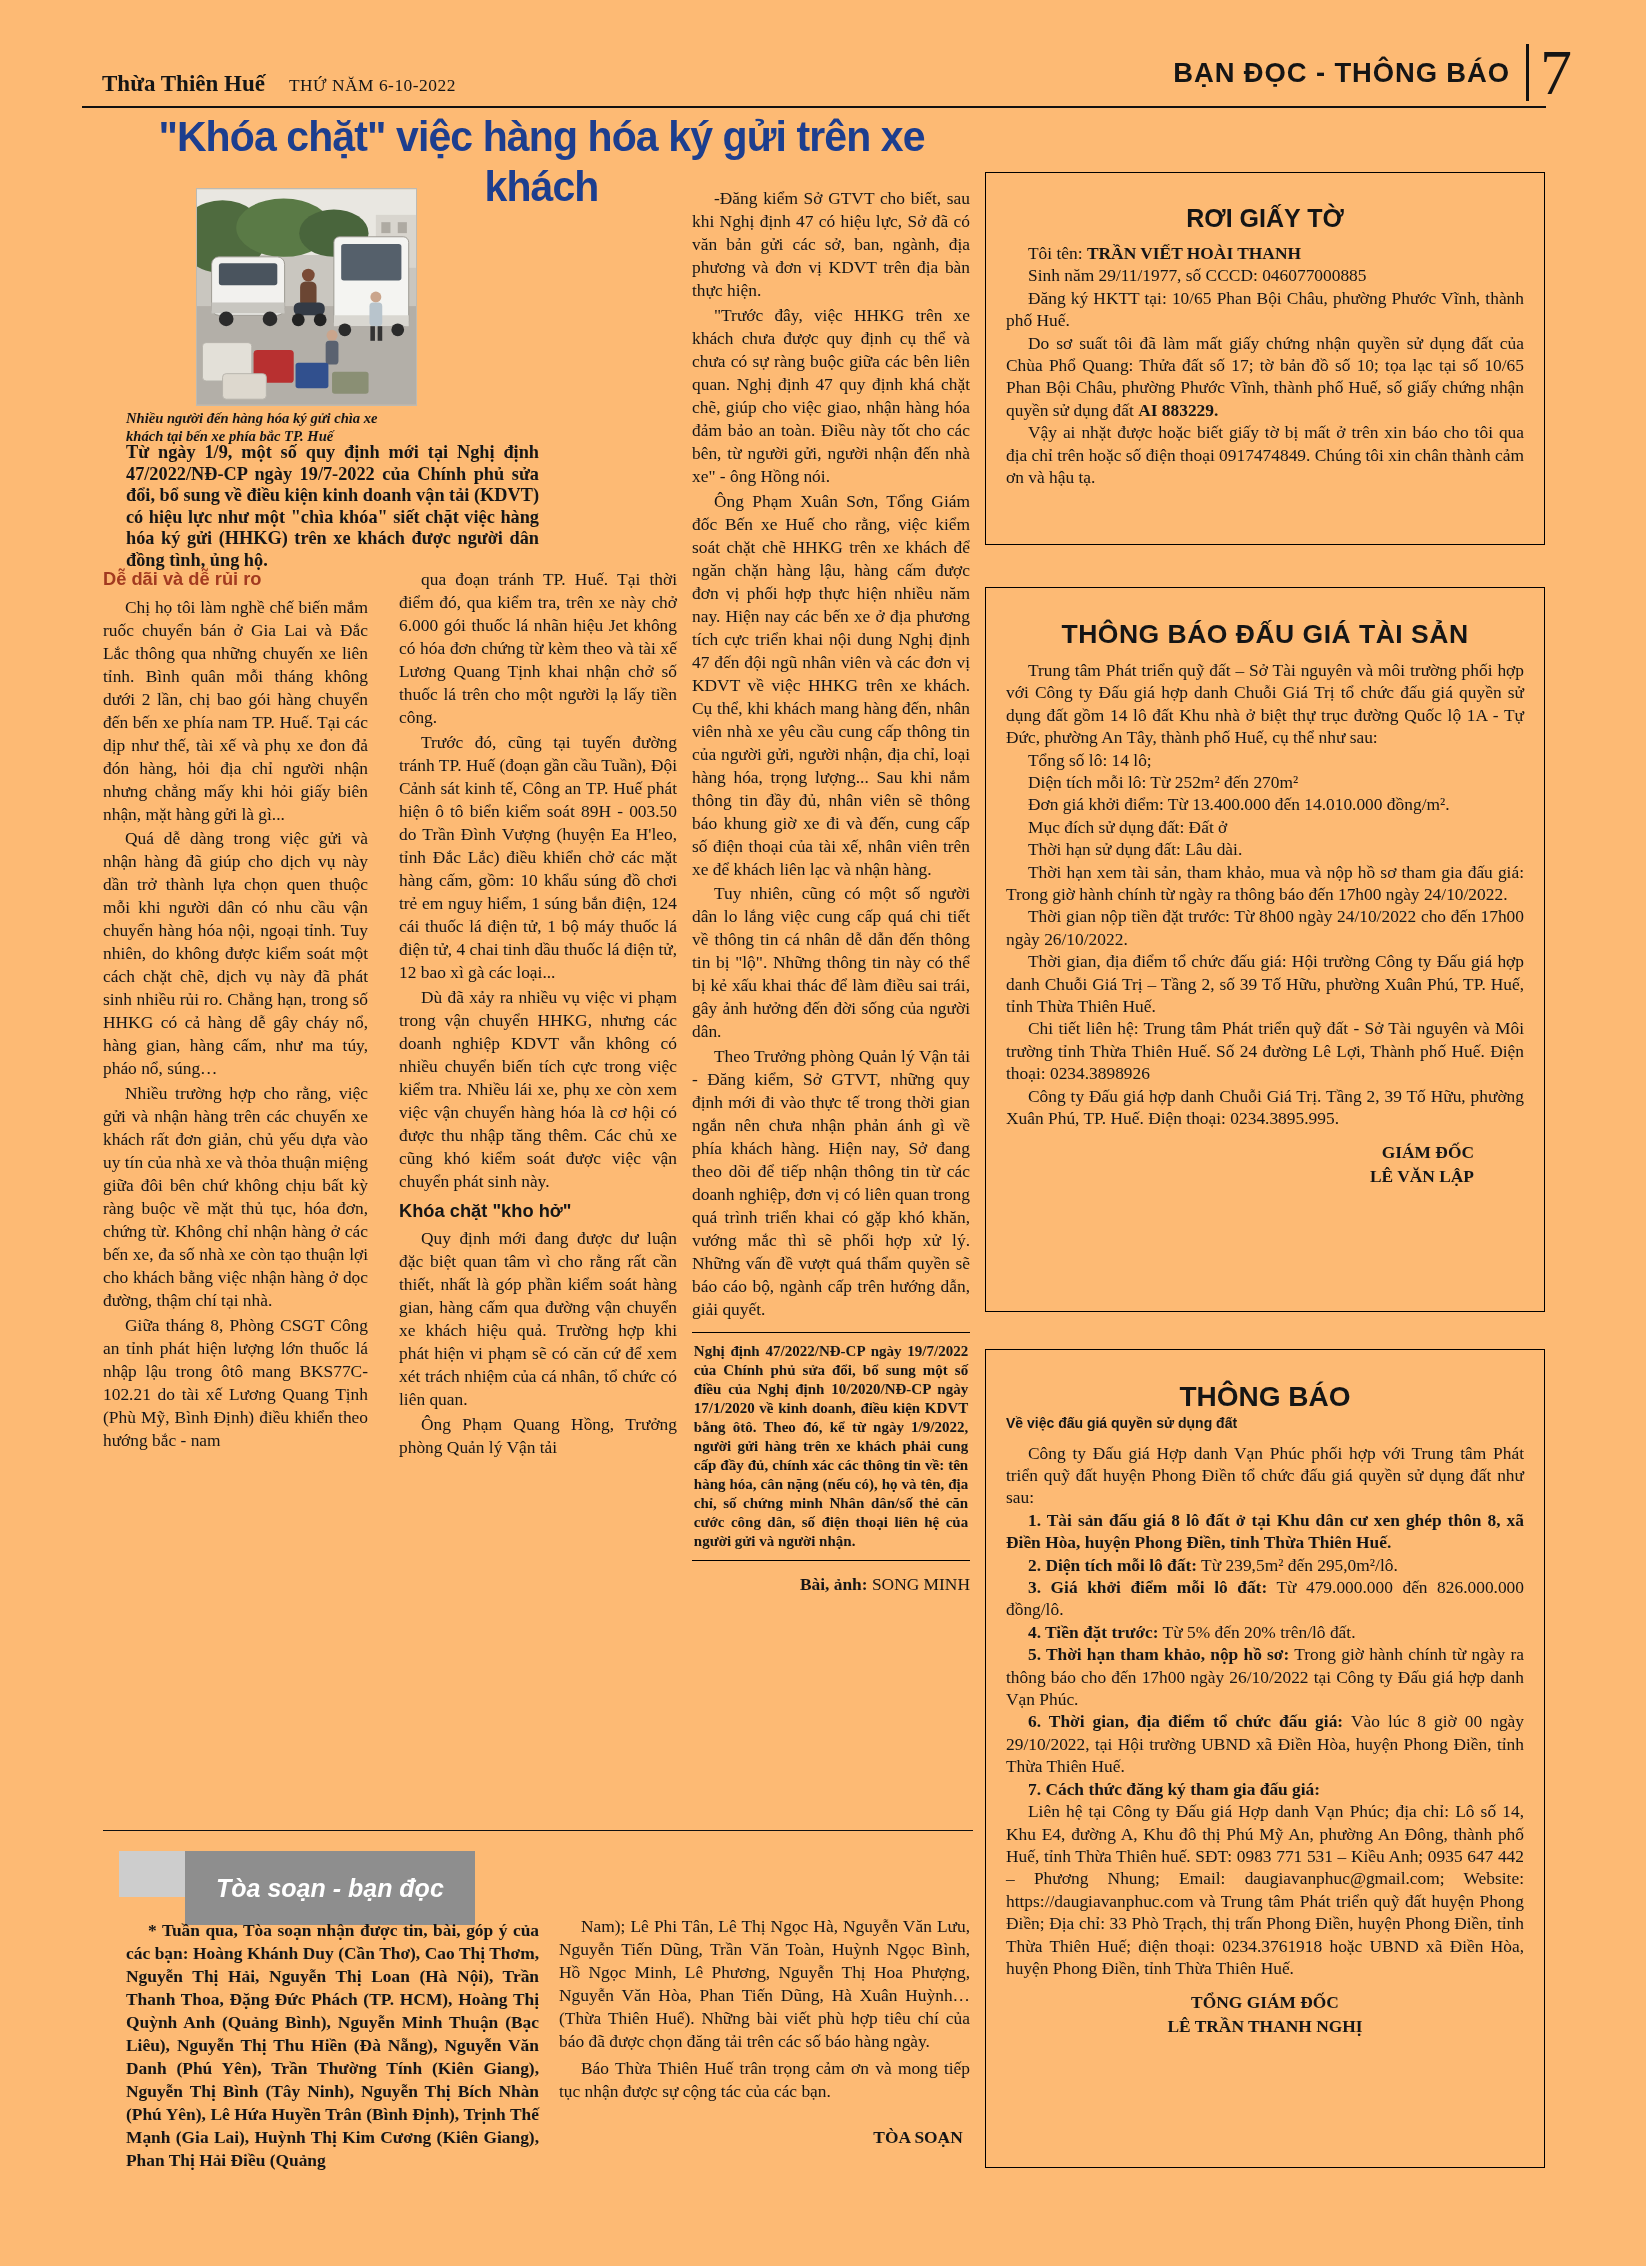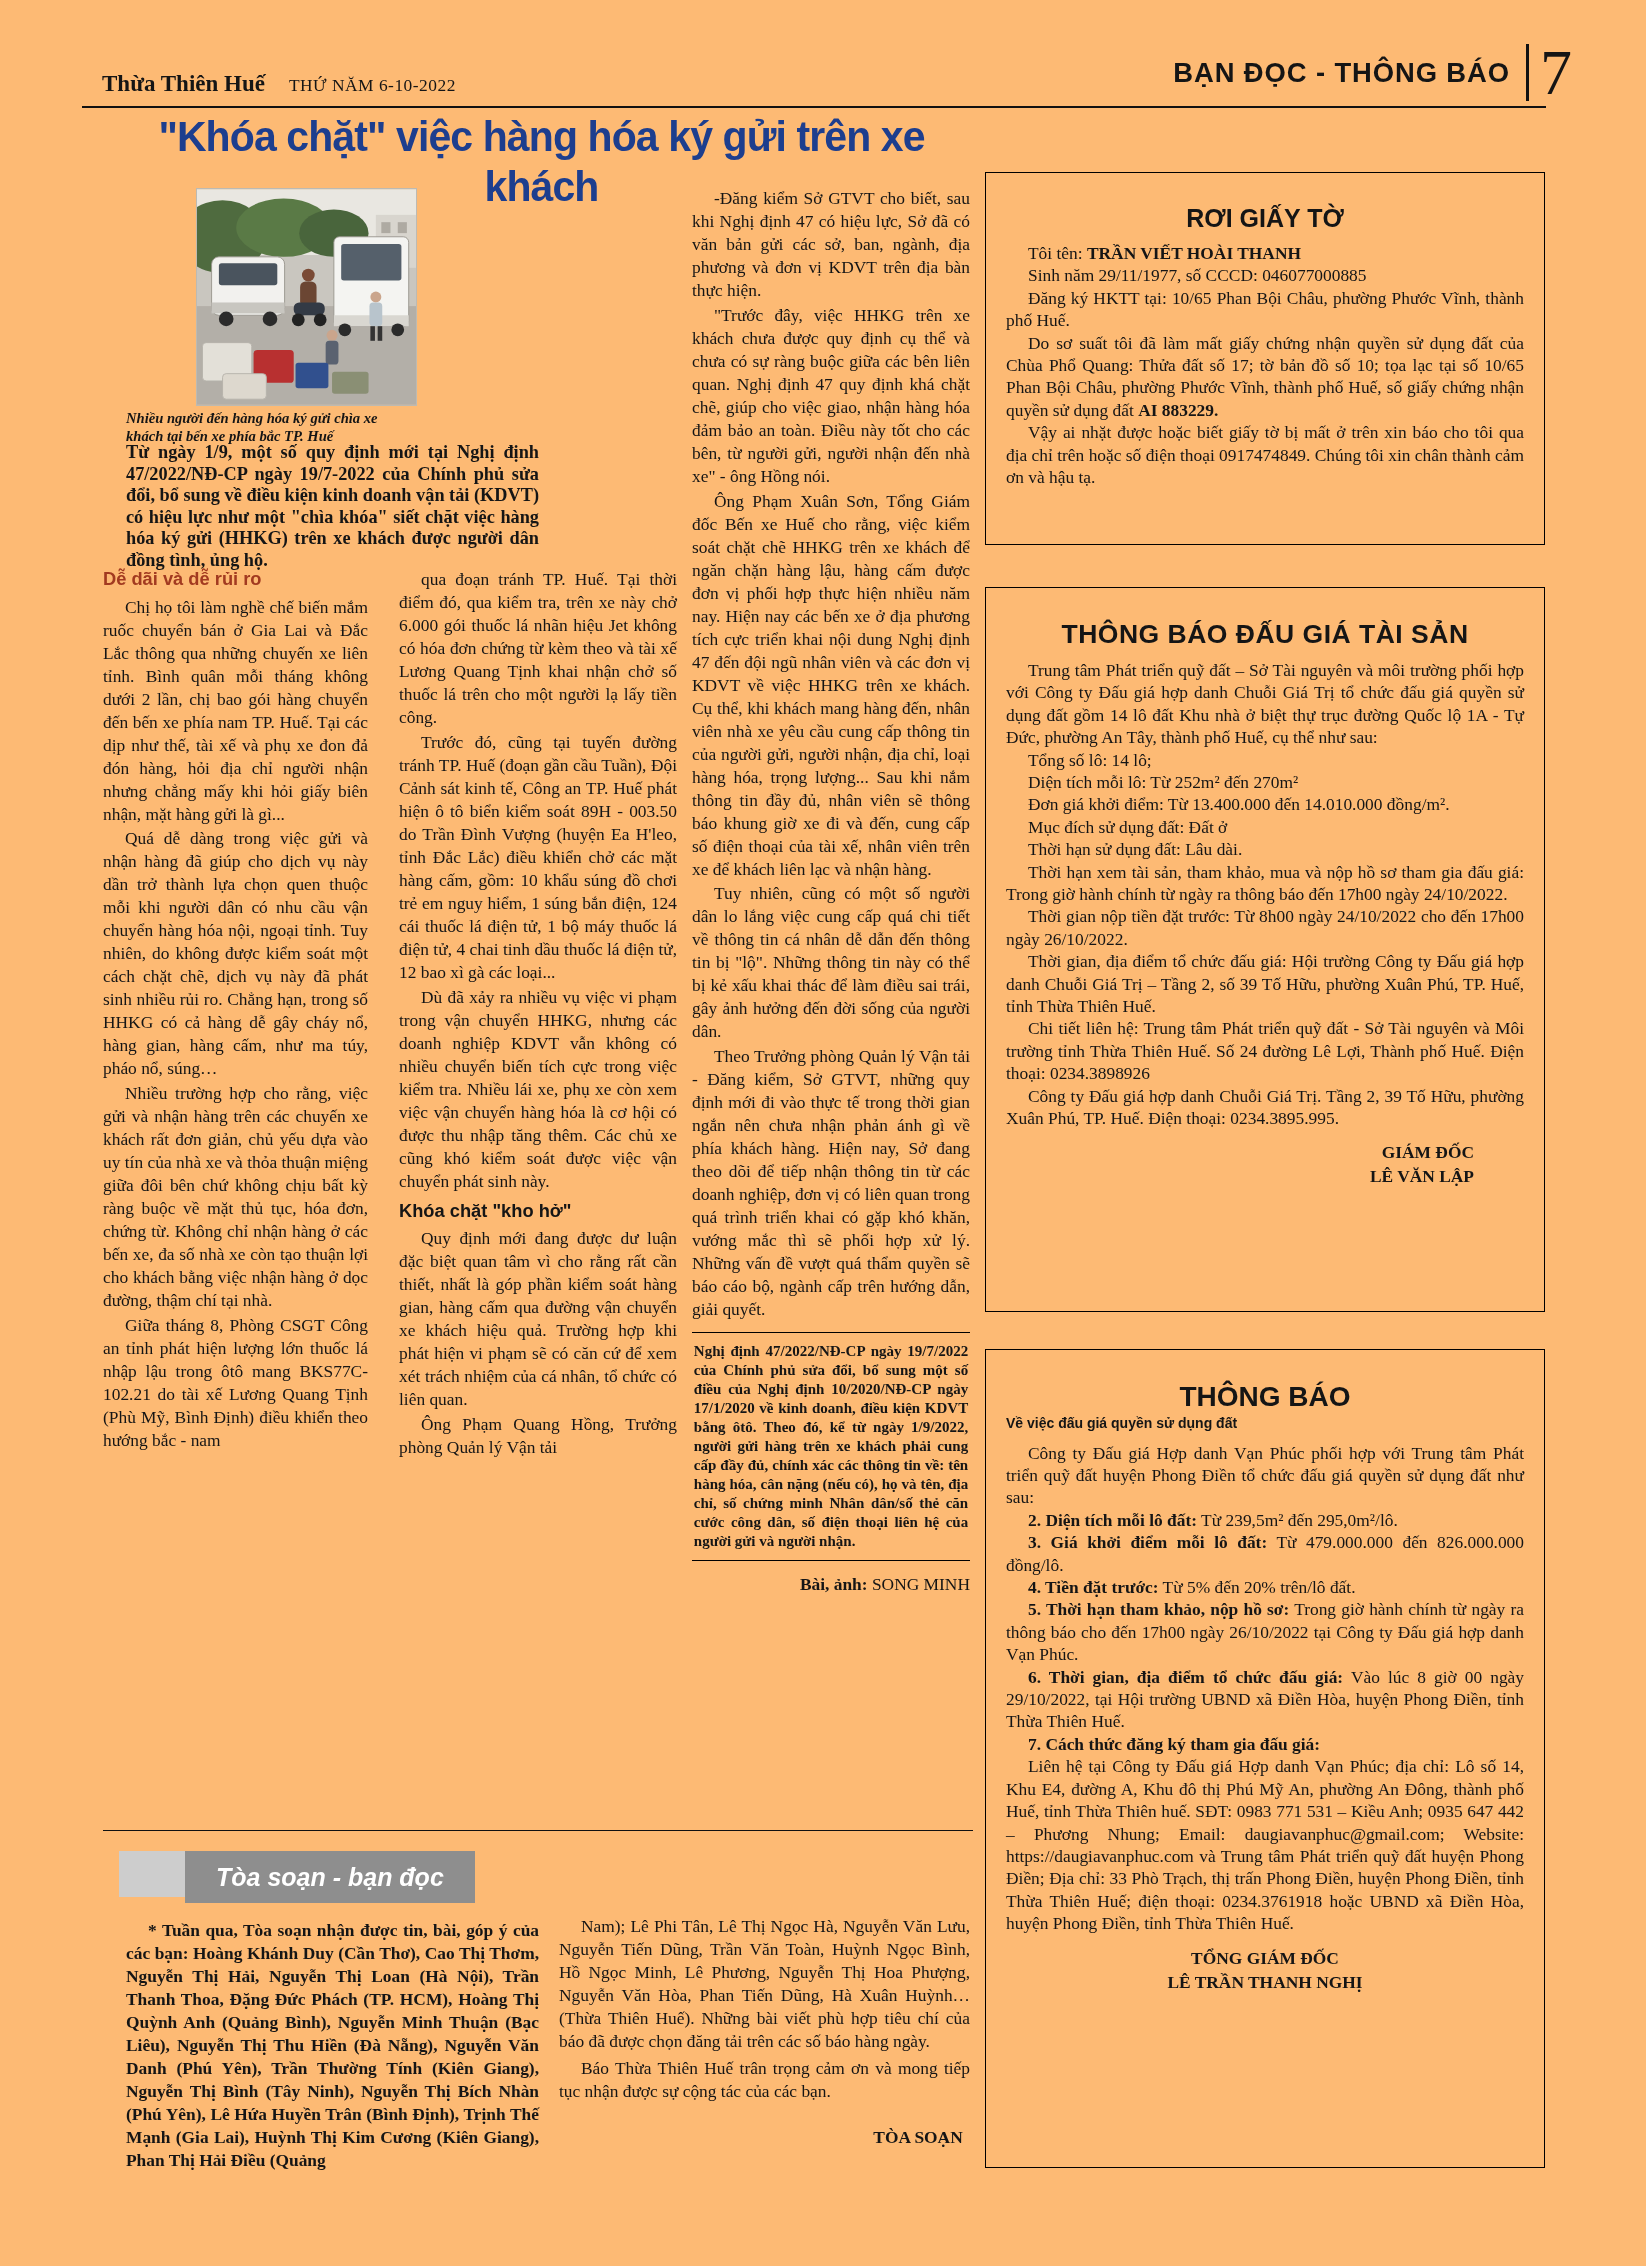--- a/index.html
+++ b/index.html
@@ -37,21 +37,21 @@
   .t1{font-size:25px;}
   .t2{font-size:26.5px;letter-spacing:0.5px;}
   .t3{font-size:28px;}
   .notice-sub{font-family:"Liberation Sans",sans-serif;font-weight:bold;font-size:14px;text-align:left;margin:1.8px 0 11px;}
   .sign{margin-top:11px;font-weight:bold;font-size:17.4px;line-height:24px;}
   .sign.right{text-align:right;padding-right:50px;}
   .sign.center{text-align:center;}
 
   
   .reader-bar-light{background:var(--reader_bar_light,#cdcdcd);width:66px;height:46px;}
-  .reader-bar{background:var(--reader_bar,#8e8e8e);height:50px;display:flex;align-items:center;padding:1px 31px;}
+  .reader-bar{background:var(--reader_bar,#8e8e8e);height:50px;display:flex;align-items:center;padding:12px 31px;}
   .reader-bar span{color:#fff;font-family:"Liberation Sans",sans-serif;font-weight:bold;font-style:italic;font-size:25px;}
   .reader-col p{margin:0 0 3.7px;text-indent:22px;text-align:justify;font-size:17.4px;line-height:23px;}
   .reader-col.bold p{font-weight:bold;}
   .reader-sign{text-align:right;font-weight:bold;font-size:17.4px;margin-top:24px;padding-right:7.3px;}
 
   .photo-frame{border:0.9px solid #bdbab2;}
 </style>
 </head>
 <body>
 
@@ -186,20 +186,21 @@
       <div>GIÁM ĐỐC</div>
       <div>LÊ VĂN LẬP</div>
     </div>
   </div>
 
   <div class="abs notice-box" style="left:985px;top:1349px;width:560px;height:819px;">
     <div class="notice-title t3" style="margin-bottom:1.8px;">THÔNG BÁO</div>
     <div class="notice-sub">Về việc đấu giá quyền sử dụng đất</div>
     <div>
         <p>Công ty Đấu giá Hợp danh Vạn Phúc phối hợp với Trung tâm Phát triển quỹ đất huyện Phong Điền tổ chức đấu giá quyền sử dụng đất như sau:</p>
+        <p><b>1. Tài sản đấu giá 8 lô đất ở tại Khu dân cư xen ghép thôn 8, xã Điền Hòa, huyện Phong Điền, tỉnh Thừa Thiên Huế.</b></p>
         <p><b>2. Diện tích mỗi lô đất:</b> Từ 239,5m² đến 295,0m²/lô.</p>
         <p><b>3. Giá khởi điểm mỗi lô đất:</b> Từ 479.000.000 đến 826.000.000 đồng/lô.</p>
         <p><b>4. Tiền đặt trước:</b> Từ 5% đến 20% trên/lô đất.</p>
         <p><b>5. Thời hạn tham khảo, nộp hồ sơ:</b> Trong giờ hành chính từ ngày ra thông báo cho đến 17h00 ngày 26/10/2022 tại Công ty Đấu giá hợp danh Vạn Phúc.</p>
         <p><b>6. Thời gian, địa điểm tổ chức đấu giá:</b> Vào lúc 8 giờ 00 ngày 29/10/2022, tại Hội trường UBND xã Điền Hòa, huyện Phong Điền, tỉnh Thừa Thiên Huế.</p>
         <p><b>7. Cách thức đăng ký tham gia đấu giá:</b></p>
         <p>Liên hệ tại Công ty Đấu giá Hợp danh Vạn Phúc; địa chỉ: Lô số 14, Khu E4, đường A, Khu đô thị Phú Mỹ An, phường An Đông, thành phố Huế, tỉnh Thừa Thiên huế. SĐT: 0983 771 531 – Kiều Anh; 0935 647 442 – Phương Nhung; Email: daugiavanphuc@gmail.com; Website: https://daugiavanphuc.com và Trung tâm Phát triển quỹ đất huyện Phong Điền; Địa chỉ: 33 Phò Trạch, thị trấn Phong Điền, huyện Phong Điền, tỉnh Thừa Thiên Huế; điện thoại: 0234.3761918 hoặc UBND xã Điền Hòa, huyện Phong Điền, tỉnh Thừa Thiên Huế.</p>
       </div>
     <div class="sign center">
       <div>TỔNG GIÁM ĐỐC</div>

